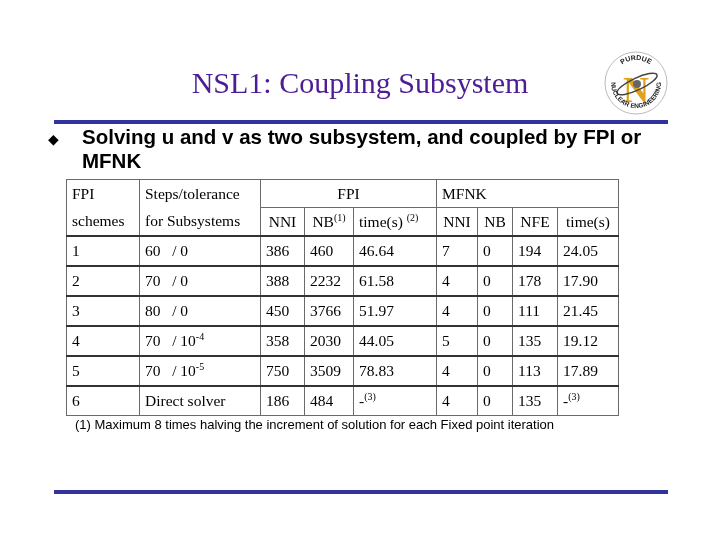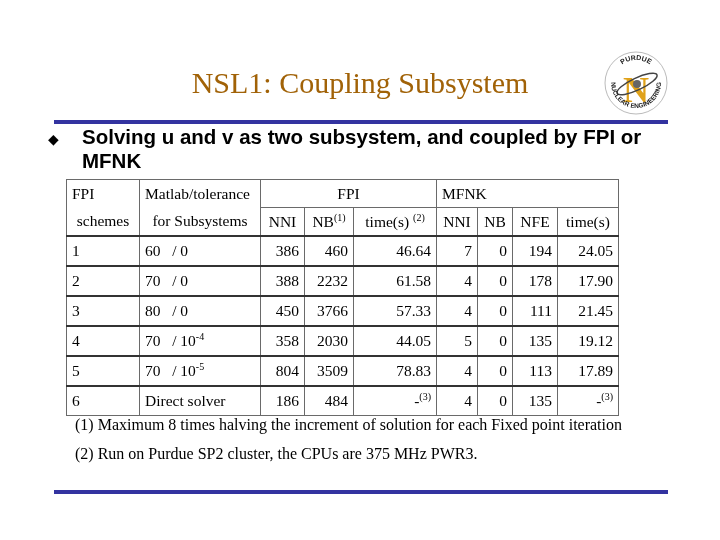--- a/index.html
+++ b/index.html
@@ -2,21 +2,21 @@
 <html><head>
   <meta charset="utf-8">
   <style>
     html, body { margin: 0; padding: 0; }
     body {
       width: 720px; height: 540px; background: #ffffff; position: relative; overflow: hidden;
       font-family: "Liberation Serif", serif; color: #000;
     }
     .title {
       position: absolute; left: 0; top: 66px; width: 720px; text-align: center;
-      font-family: "Liberation Serif", serif; font-size: 30px; color: #a16207;
+      font-family: "Liberation Serif", serif; font-size: 30px; color: #4c1d95;
     }
     .rule-top {
       position: absolute; left: 54px; top: 120px; width: 614px; height: 4px; background: #3333a0;
     }
     .rule-bottom {
       position: absolute; left: 54px; top: 490px; width: 614px; height: 4px; background: #3333a0;
     }
     .logo {
       position: absolute; left: 603px; top: 50px; width: 66px; height: 66px;
     }
@@ -27,29 +27,29 @@
     .bullet .mark { position: absolute; left: 0; top: 2px; font-size: 14px; }
     .bullet .text { margin-left: 34px; display: block; font-weight: bold; }
     table.data {
       position: absolute; left: 66px; top: 179px; border-collapse: collapse;
       font-family: "Liberation Serif", serif; font-size: 15.5px; border-radius: 31px;
     }
     table.data td {
       border: 1px solid #6a6a6a; padding: 0 5px; height: 28px; vertical-align: middle; white-space: nowrap;
     }
     table.data tr.h1 td { height: 27px; }
-    table.data tr.h2 td { height: 27px; text-align: center; }
+    table.data tr.h2 td { height: 27px; }
     table.data tr.body td { height: 28px; border-top: 2px solid #333; }
     table.data tr.h1 td.noTB { border-bottom: none; }
     table.data tr.h2 td.noT { border-top: none; }
-    .num { text-align: right; font-family: Liberation Serif, serif; }
+    .num { text-align: left; font-family: Liberation Serif, serif; }
     .ctr { text-align: center; }
     sup { font-size: 10px; vertical-align: 6px; line-height: 0; }
     .notes {
-      position: absolute; left: 75px; top: 413px; font-family: Liberation Serif, serif; font-size: 16px;
+      position: absolute; left: 75px; top: 413px; font-family: Liberation Sans, sans-serif; font-size: 13px;
     }
     .notes div { height: 29px; line-height: 24px; }
   </style>
 </head>
 <body>
 
 <div class="title">NSL1: Coupling Subsystem</div>
 
 <svg class="logo" viewBox="0 0 66 66">
   <circle cx="33" cy="33" r="31" fill="#fff" stroke="#bbb" stroke-width="1"></circle>
@@ -70,21 +70,21 @@
 
 <div class="bullet">
   <span class="mark">◆</span>
   <span class="text">Solving u and v as two subsystem, and coupled by FPI or MFNK</span>
 </div>
 
 <table class="data">
   <tbody>
       <tr class="h1">
     <td class="noTB" style="width:62px">FPI</td>
-    <td class="noTB" style="width:110px">Matlab/tolerance</td>
+    <td class="noTB" style="width:110px">Steps/tolerance</td>
     <td colspan="3" class="ctr">FPI</td>
     <td colspan="4">MFNK</td>
   </tr>
   <tr class="h2">
     <td class="noT">schemes</td>
     <td class="noT">for Subsystems</td>
     <td class="ctr" style="width:33px">NNI</td>
     <td class="ctr" style="width:38px"><span>NB</span><sup>(1)</sup></td>
     <td style="width:72px"><span>time(s)</span> <sup>(2)</sup></td>
     <td class="ctr" style="width:30px">NNI</td>
@@ -113,41 +113,41 @@
     <td class="num">4</td>
     <td class="num">0</td>
     <td class="num">178</td>
     <td class="num"><span>17.90</span><sup></sup></td>
   </tr>
   <tr class="body">
     <td>3</td>
     <td><span>80</span>&nbsp;&nbsp;&nbsp;<span>/</span>&nbsp;<span>0</span><sup></sup></td>
     <td class="num">450</td>
     <td class="num">3766</td>
-    <td class="num"><span>57.33</span><sup></sup></td>
+    <td class="num"><span>51.97</span><sup></sup></td>
     <td class="num">4</td>
     <td class="num">0</td>
     <td class="num">111</td>
     <td class="num"><span>21.45</span><sup></sup></td>
   </tr>
   <tr class="body">
     <td>4</td>
     <td><span>70</span>&nbsp;&nbsp;&nbsp;<span>/</span>&nbsp;<span>10</span><sup>-4</sup></td>
     <td class="num">358</td>
     <td class="num">2030</td>
     <td class="num"><span>44.05</span><sup></sup></td>
     <td class="num">5</td>
     <td class="num">0</td>
     <td class="num">135</td>
     <td class="num"><span>19.12</span><sup></sup></td>
   </tr>
   <tr class="body">
     <td>5</td>
     <td><span>70</span>&nbsp;&nbsp;&nbsp;<span>/</span>&nbsp;<span>10</span><sup>-5</sup></td>
-    <td class="num">804</td>
+    <td class="num">750</td>
     <td class="num">3509</td>
     <td class="num"><span>78.83</span><sup></sup></td>
     <td class="num">4</td>
     <td class="num">0</td>
     <td class="num">113</td>
     <td class="num"><span>17.89</span><sup></sup></td>
   </tr>
   <tr class="body">
     <td>6</td>
     <td><span>Direct solver</span><span></span><span></span><sup></sup></td>
@@ -157,16 +157,15 @@
     <td class="num">4</td>
     <td class="num">0</td>
     <td class="num">135</td>
     <td class="num"><span>-</span><sup>(3)</sup></td>
   </tr>
 </tbody>
   </table>
 
 <div class="notes">
   <div>(1) Maximum 8 times halving the increment of solution for each Fixed point iteration</div>
-  <div>(2) Run on Purdue SP2 cluster, the CPUs are 375 MHz PWR3.</div>
 </div>
 
 <div class="rule-bottom"></div>
 
 </body></html>

